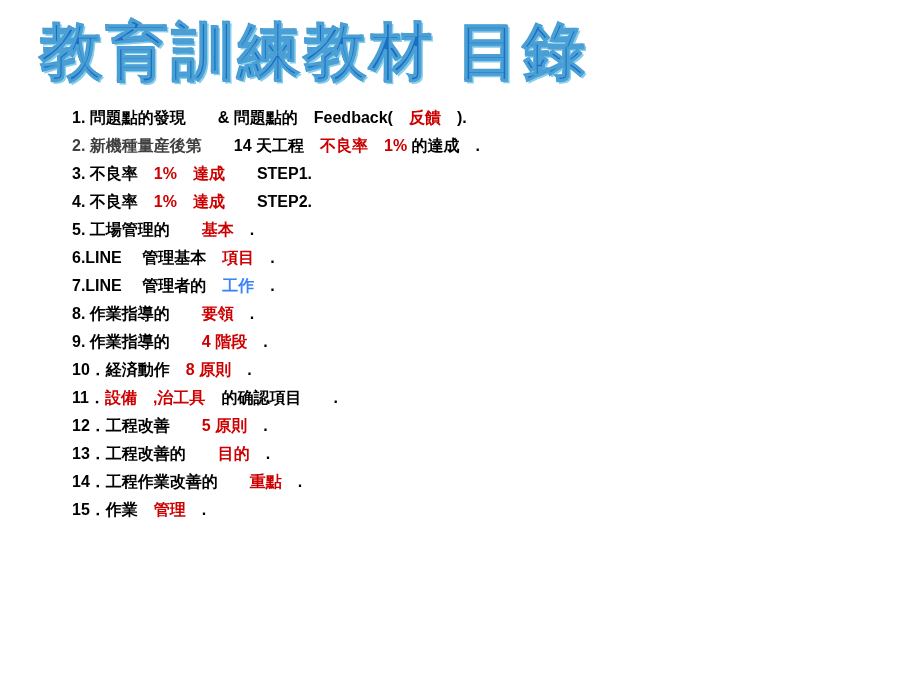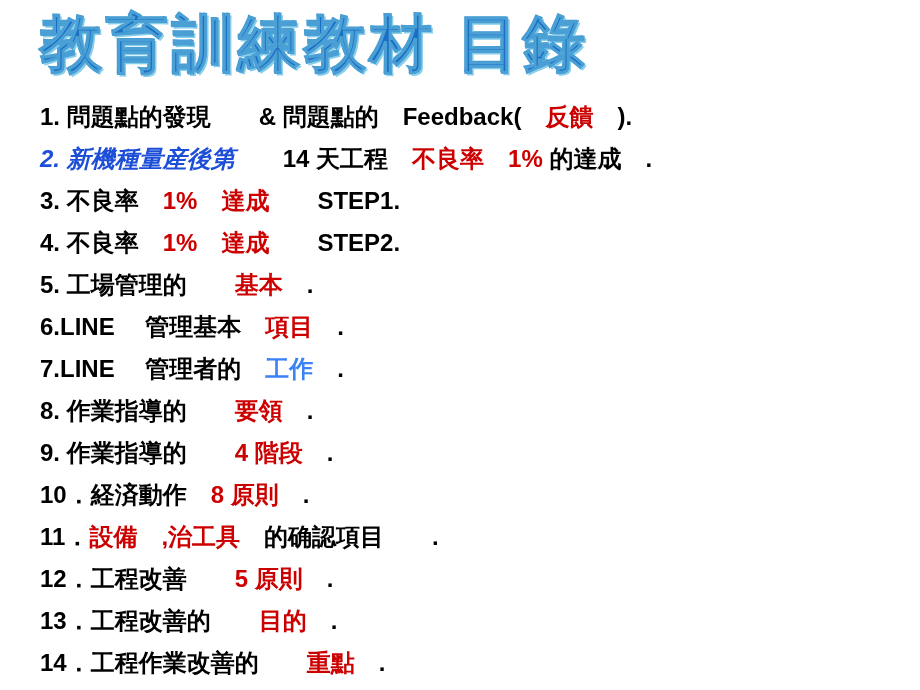--- a/index.html
+++ b/index.html
@@ -12,21 +12,21 @@
       width: 920px;
       height: 690px;
       background: #ffffff;
       font-family: "Microsoft JhengHei", "Microsoft YaHei", "SimHei", Arial, sans-serif;
       overflow: hidden;
     }
 
     .page {
       width: 920px;
       height: 690px;
-      padding: 10px 30px 10px 30px;
+      padding: 18px 30px 10px 30px;
       background: #ffffff;
     }
 
     .title {
       font-size: 62px;
       font-weight: bold;
       color: #1a6fc4;
       text-shadow: 2px 2px 0px #87ceeb, -1px -1px 0px #4a9fd4;
       letter-spacing: 4px;
       margin-bottom: 18px;
@@ -35,35 +35,36 @@
       
       -webkit-text-stroke: 1px #4a9fd4;
     }
 
     .toc-list {
       list-style: none;
       padding-left: 10px;
     }
 
     .toc-list li {
-      font-size: 24px;
+      font-size: 16px;
       line-height: 1.75;
       color: #000000;
       font-weight: bold;
+      margin-left: 32px;
     }
   </style>
 </head>
 <body>
 
 <div class="page">
   <div class="title">教育訓練教材  目錄</div>
 
   <ul class="toc-list" id="toc-list">
   <li><span style="color: rgb(0, 0, 0);">1. 問題點的發現　　</span><span style="color: rgb(0, 0, 0);">&amp; 問題點的　</span><span style="color: rgb(0, 0, 0);">Feedback(</span><span style="color: rgb(204, 0, 0);">　反饋　</span><span style="color: rgb(0, 0, 0);">).</span></li>
-      <li><span style="color: #1d4ed8; font-style: italic;">2. 新機種量産後第　　</span><span style="color: rgb(0, 0, 0);">14</span><span style="color: rgb(0, 0, 0);"> 天工程　</span><span style="color: rgb(204, 0, 0);">不良率　</span><span style="color: rgb(204, 0, 0);">1%</span><span style="color: rgb(0, 0, 0);"> 的達成　.</span></li>
+      <li><span style="color: #404040;">2. 新機種量産後第　　</span><span style="color: rgb(0, 0, 0);">14</span><span style="color: rgb(0, 0, 0);"> 天工程　</span><span style="color: rgb(204, 0, 0);">不良率　</span><span style="color: rgb(204, 0, 0);">1%</span><span style="color: rgb(0, 0, 0);"> 的達成　.</span></li>
       <li><span style="color: rgb(0, 0, 0);">3. 不良率　</span><span style="color: rgb(204, 0, 0);">1%</span><span style="color: rgb(204, 0, 0);">　達成</span><span style="color: rgb(0, 0, 0);">　　STEP1.</span></li>
       <li><span style="color: rgb(0, 0, 0);">4. 不良率　</span><span style="color: rgb(204, 0, 0);">1%</span><span style="color: rgb(204, 0, 0);">　達成</span><span style="color: rgb(0, 0, 0);">　　STEP2.</span></li>
       <li><span style="color: rgb(0, 0, 0);">5. 工場管理的　　</span><span style="color: rgb(204, 0, 0);">基本</span><span style="color: rgb(0, 0, 0);">　.</span></li>
       <li><span style="color: rgb(0, 0, 0);">6.LINE　 管理基本　</span><span style="color: rgb(204, 0, 0); text-align: center;">項目</span><span style="color: rgb(0, 0, 0);">　.</span></li>
       <li><span style="color: rgb(0, 0, 0);">7.LINE　 管理者的　</span><span style="color: #3b82f6;">工作</span><span style="color: rgb(0, 0, 0);">　.</span></li>
       <li><span style="color: rgb(0, 0, 0);">8. 作業指導的　　</span><span style="color: rgb(204, 0, 0);">要領</span><span style="color: rgb(0, 0, 0);">　.</span></li>
       <li><span style="color: rgb(0, 0, 0);">9. 作業指導的　　</span><span style="color: rgb(204, 0, 0);">4 階段</span><span style="color: rgb(0, 0, 0);">　.</span></li>
       <li><span style="color: rgb(0, 0, 0);">10．経済動作　</span><span style="color: rgb(204, 0, 0);">8 原則</span><span style="color: rgb(0, 0, 0);">　.</span></li>
       <li><span style="color: rgb(0, 0, 0);">11．</span><span style="color: rgb(204, 0, 0);">設備　,治工具</span><span style="color: rgb(0, 0, 0);">　的确認項目　　.</span></li>
       <li><span style="color: rgb(0, 0, 0);">12．工程改善　　</span><span style="color: rgb(204, 0, 0);">5 原則</span><span style="color: rgb(0, 0, 0);">　.</span></li>

